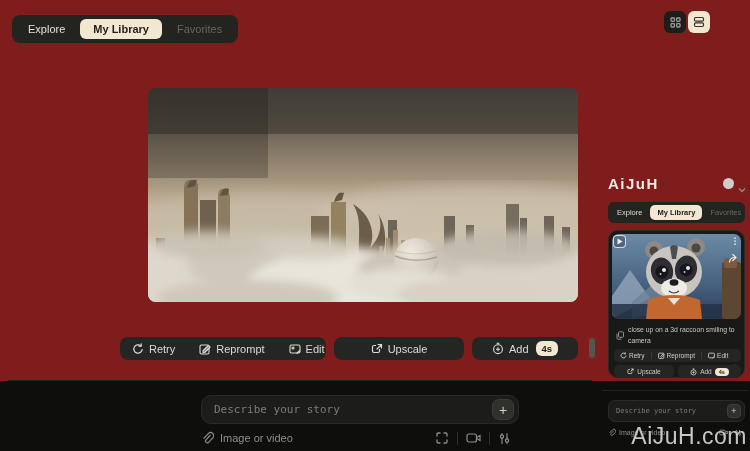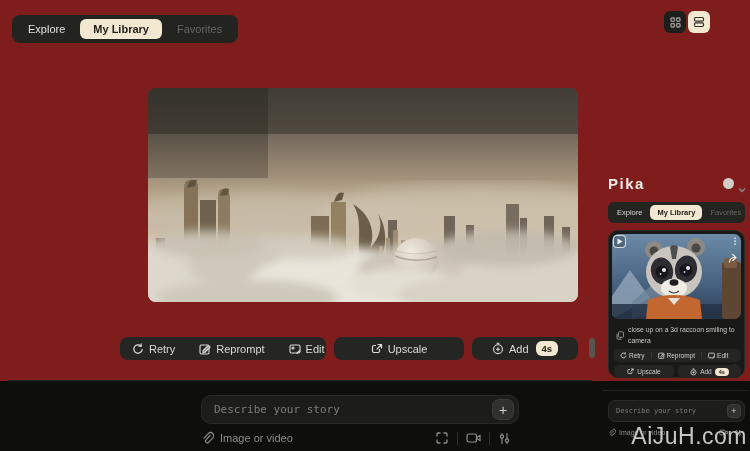--- a/index.html
+++ b/index.html
@@ -323,21 +323,21 @@
         <path d="M4 1.5 V11.5 M9 1.5 V11.5"></path>
           <circle cx="4" cy="4.5" r="1.6" fill="#0e0e0d"></circle>
           <circle cx="9" cy="8.5" r="1.6" fill="#0e0e0d"></circle>
       </svg>
     </span>
   </div>
 
   <div class="scrollthumb"></div>
 
   <div class="panel">
-    <div class="brand">Pika</div>
+    <div class="brand">AiJuH</div>
     <div class="avatar"></div>
     <div class="chev">
       <svg width="8" height="6" viewBox="0 0 8 6" fill="none" stroke="currentColor" stroke-width="1.3">
           <path d="M1 1.5 L4 4.5 L7 1.5"></path>
         </svg>
     </div>
 
     <div class="ptabs">
       <div class="tab">Explore</div>
       <div class="tab active">My Library</div>

